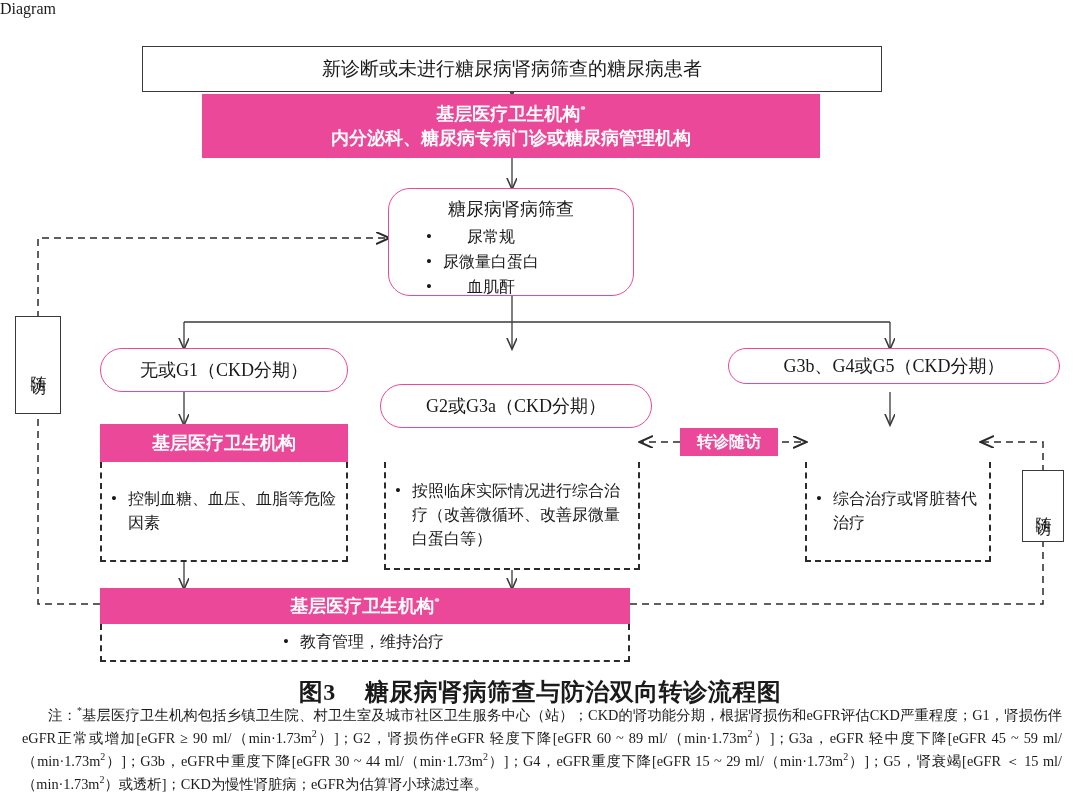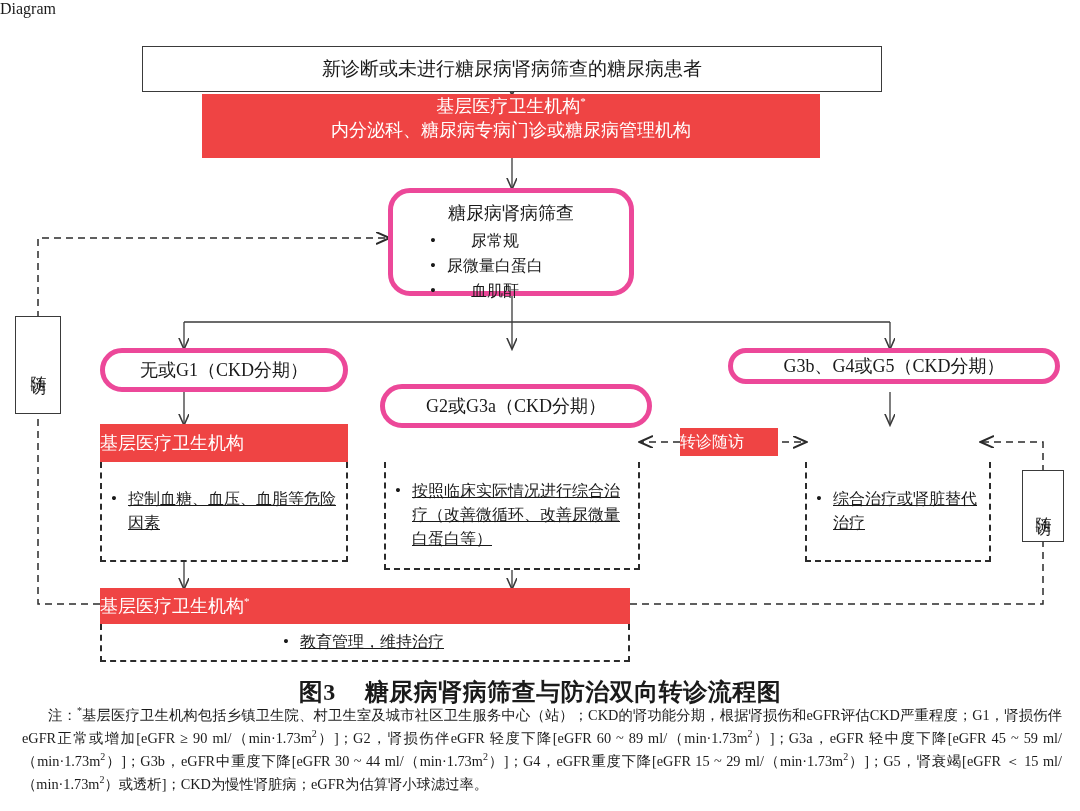--- a/index.html
+++ b/index.html
@@ -24,42 +24,42 @@
   
   .box-plain {
     border: 1px solid #3a3a3a;
     background: #ffffff;
     display: flex; align-items: center; justify-content: center;
     text-align: center;
   }
 
   
   .box-round {
-    border: 5px solid #ec4899;
+    border: 1px solid #ec4899;
     border-radius: 22px;
     background: #ffffff;
     display: flex; align-items: center; justify-content: center;
     text-align: center;
   }
 
   
   .band {
-    background: #ef4444;
+    background: #ec4899;
     color: #ffffff;
-    display: flex; align-items: center; justify-content: flex-start;
+    display: flex; align-items: center; justify-content: center;
     text-align: center;
     line-height: 1.35;
+    font-weight: bold;
   }
 
   
   .dashbody {
     border: 2px dashed #2b2b2b;
     border-top: none;
     background: #ffffff;
-    text-decoration: underline;
   }
 
   .vert-label {
     writing-mode: vertical-rl;
     text-orientation: upright;
     letter-spacing: 2px;
   }
 
   ul.bullets {
     margin: 0; padding: 0 10px 0 26px;

